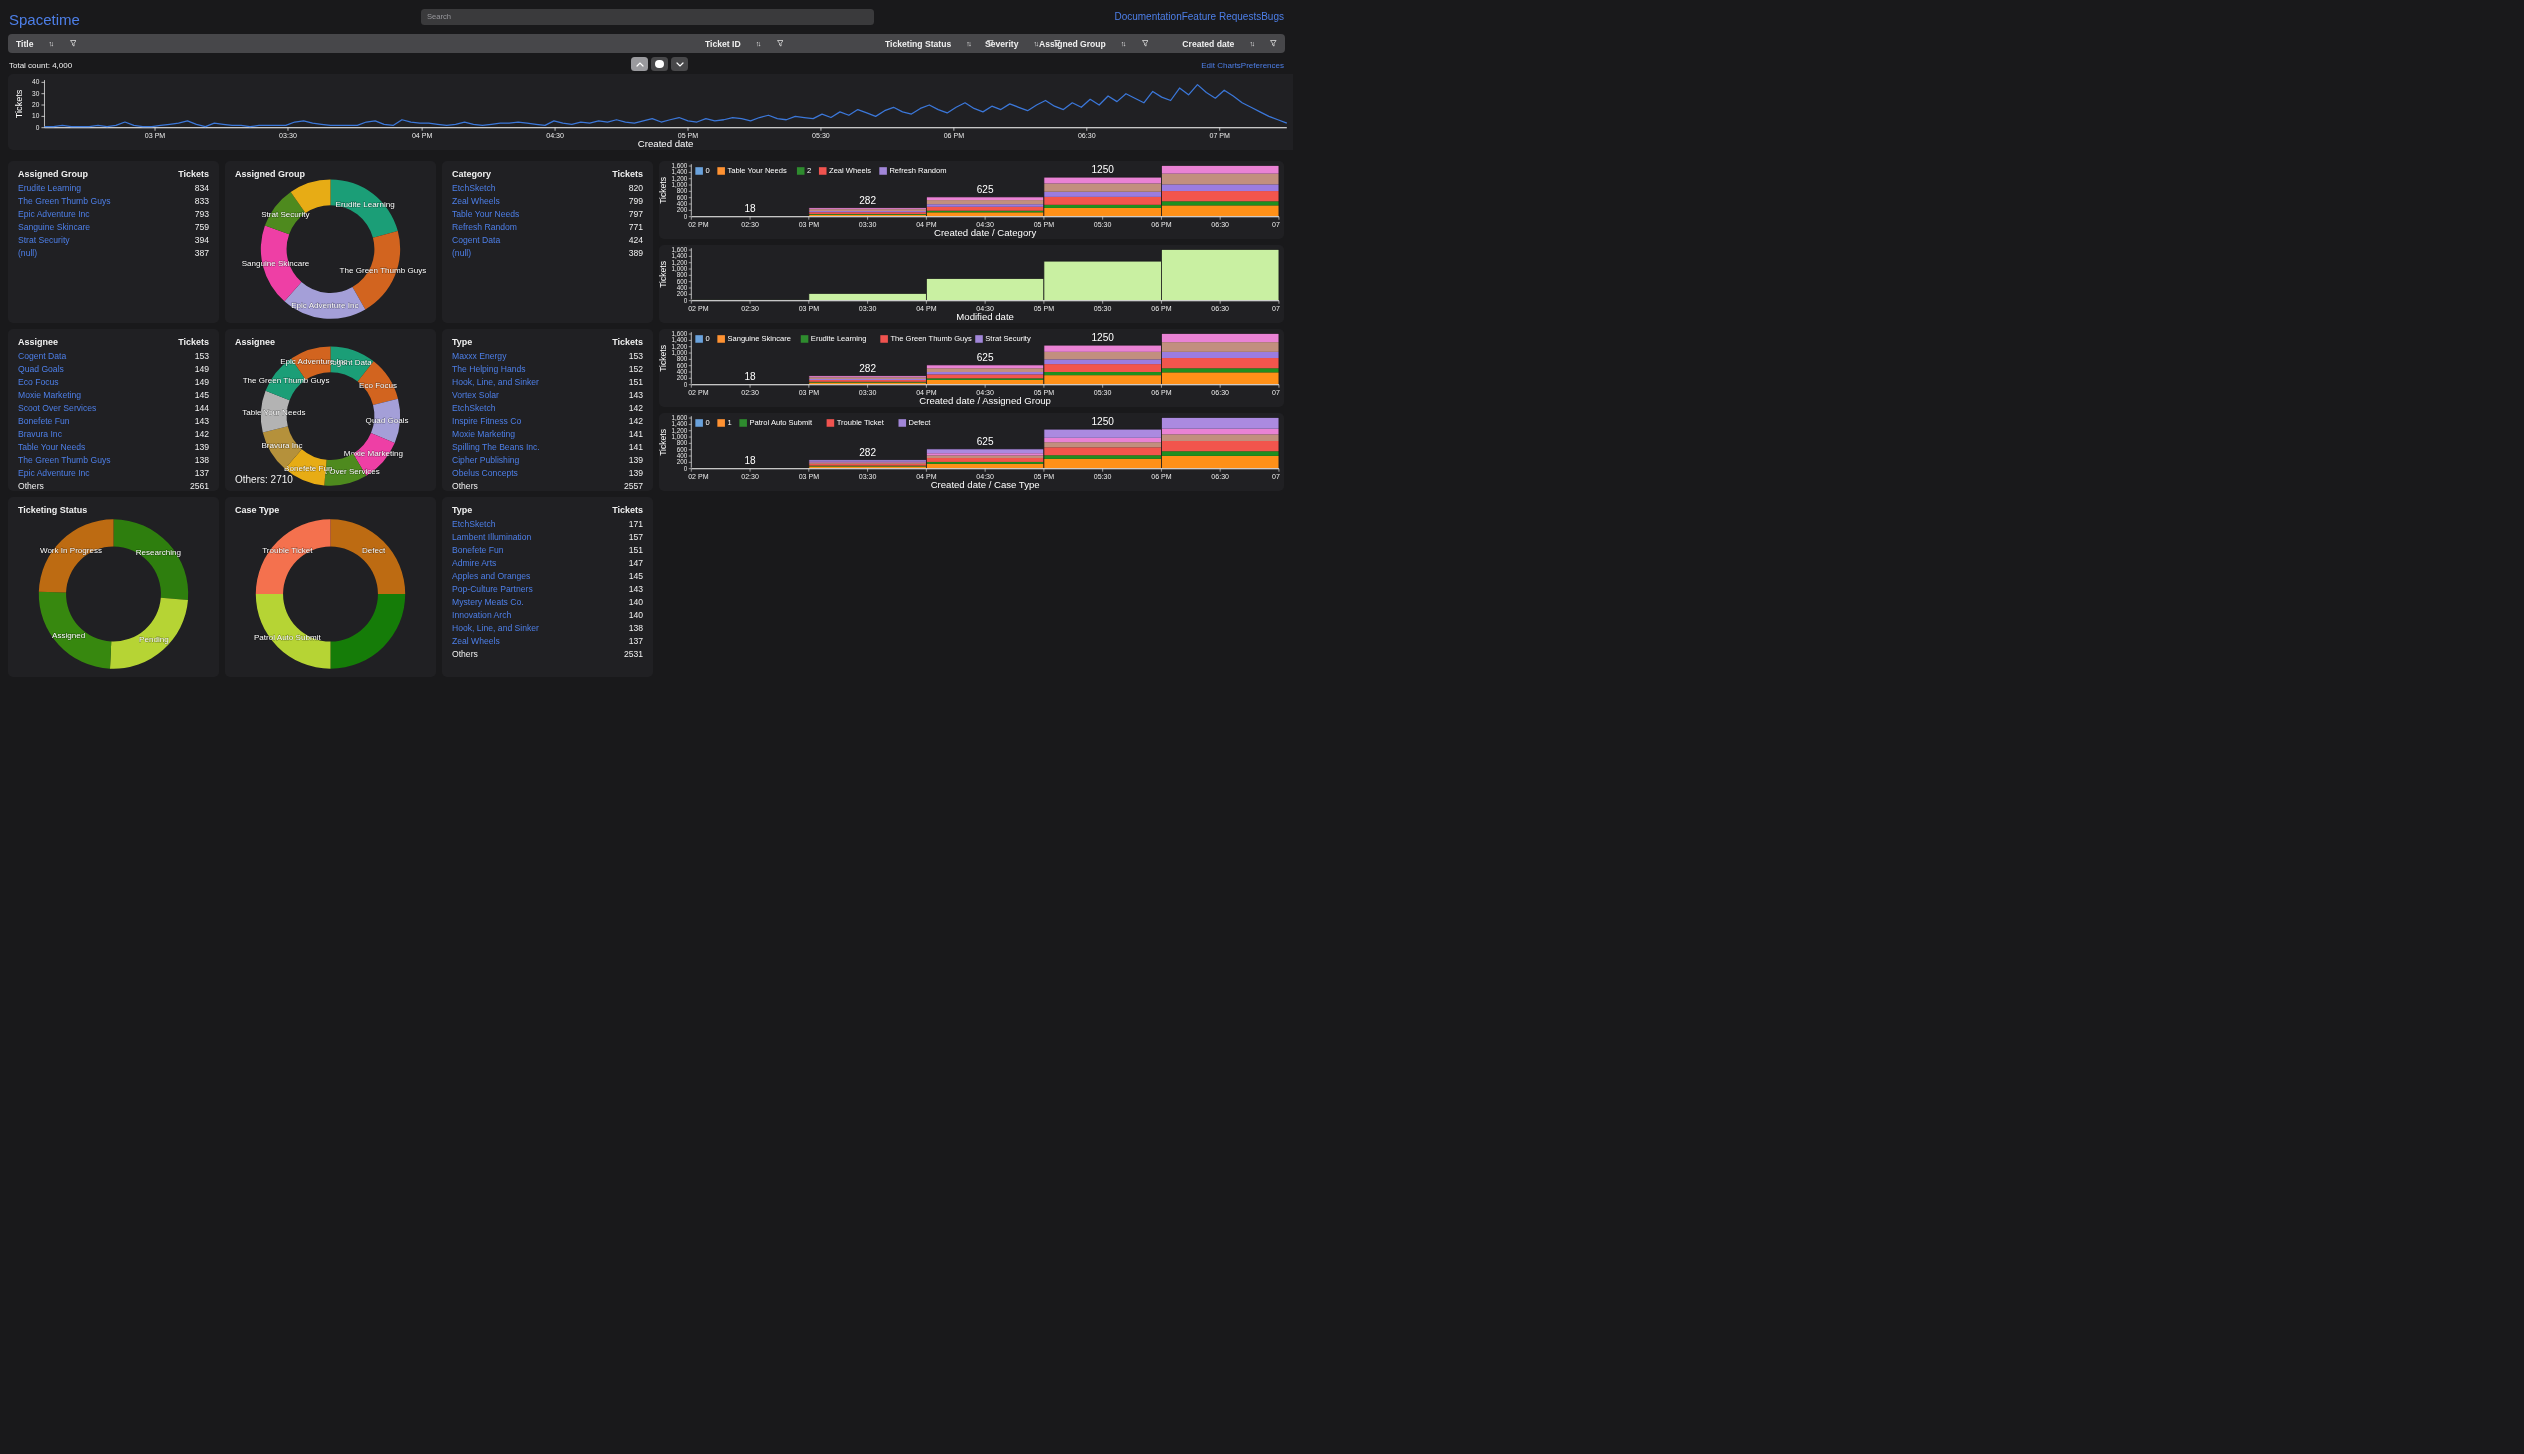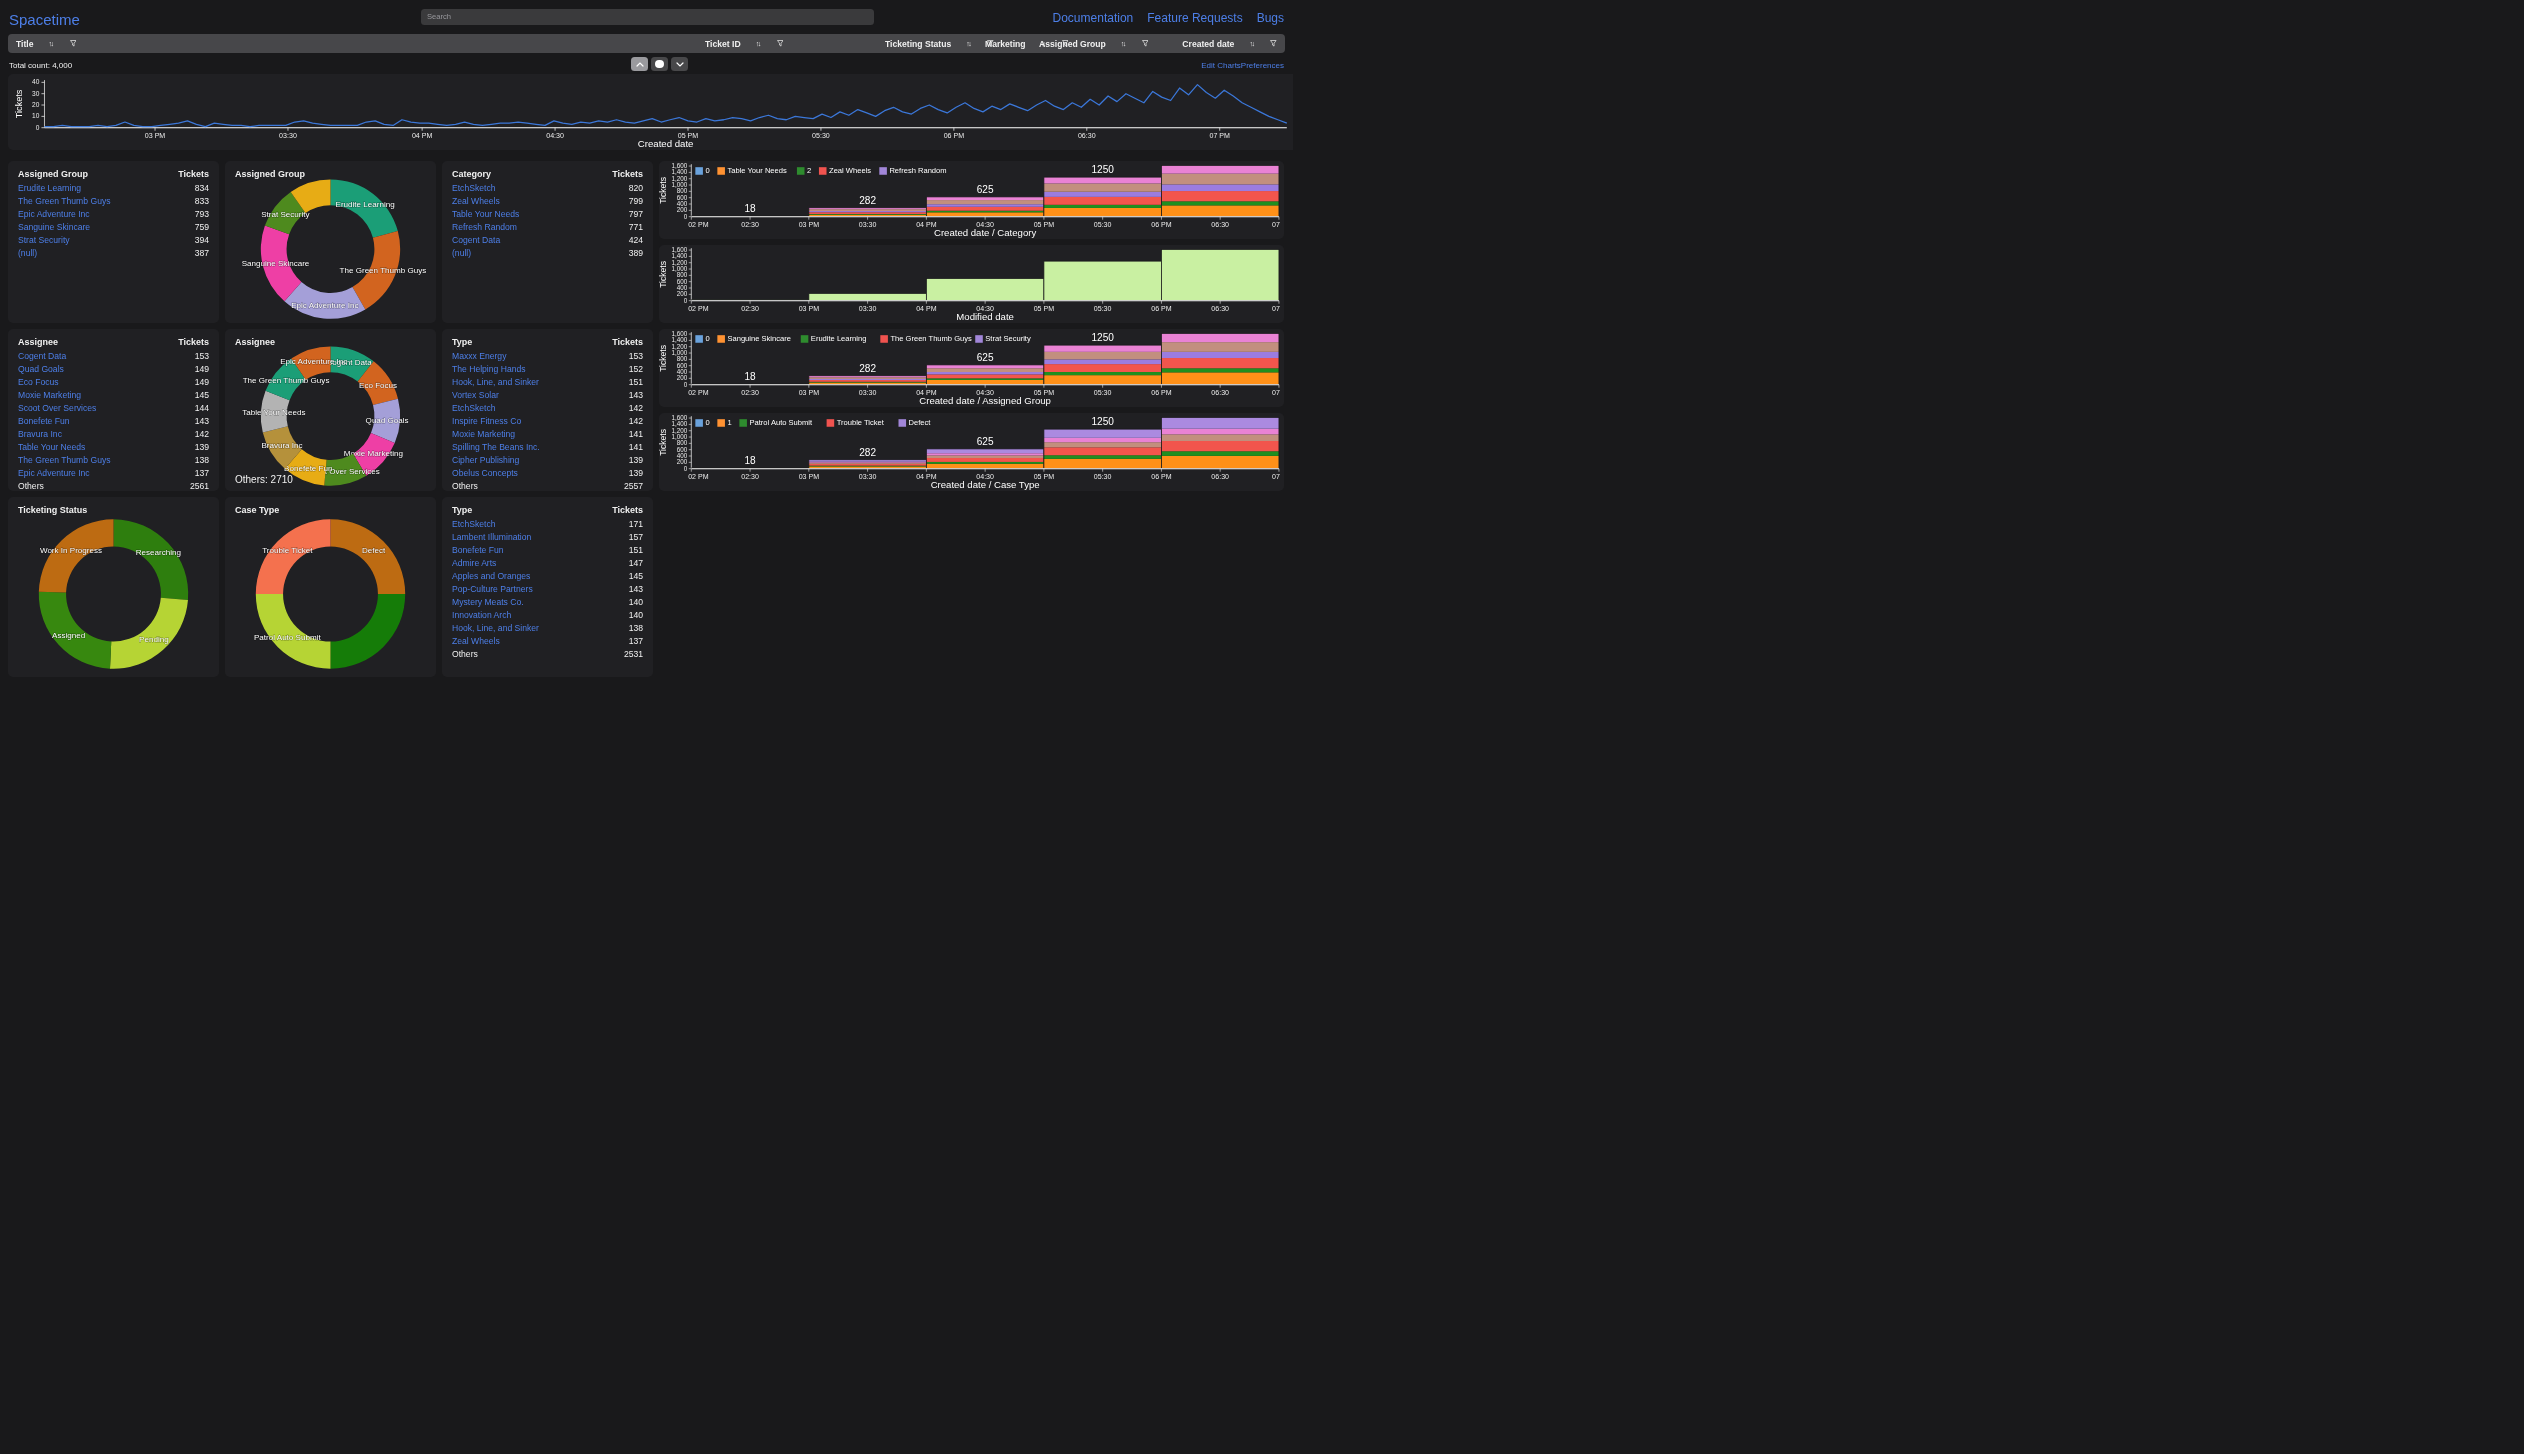--- a/index.html
+++ b/index.html
@@ -9,21 +9,21 @@
     font-family:"Liberation Sans",sans-serif;
   }
   .link{color:#4d7fe8;cursor:pointer}
   
   .topbar{position:absolute;top:0;left:0;right:0;height:32px}
   .brand{position:absolute;left:9px;top:10.6px;font-size:15px}
   .search{position:absolute;left:421px;top:8.6px;width:453px;height:16px;background:#3a3a3c;
     border:none;border-radius:3.5px;color:#e8e8e8;font-size:7.6px;padding:0 6px;box-sizing:border-box;
     font-family:"Liberation Sans",sans-serif}
   .search::placeholder{color:#98989d}
-  .toplinks{position:absolute;right:9px;top:10.6px;display:flex;gap:14px;font-size:12px}
+  .toplinks{position:absolute;right:9px;top:10.6px;display:flex;font-size:10px}
   
   .colhead{position:absolute;top:34px;left:8px;right:8px;height:19px;background:#47474a;border-radius:4px;
     font-size:8.6px;font-weight:bold}
   .col{position:absolute;top:0;height:100%;display:flex;align-items:center;gap:15px;white-space:nowrap}
   .sort{font-size:7px;letter-spacing:-1.5px;font-weight:normal;padding-right:1.5px}
   .funnel{display:inline-block;margin-left:0.5px}
   
   .toolbar{position:absolute;top:57px;left:8px;right:8px;height:17px;font-size:8px}
   .total{position:absolute;left:1px;top:3.5px}
   .pager{position:absolute;left:623px;top:0;display:flex;gap:3px}
@@ -79,21 +79,21 @@
       </svg>
   </div>
   <div class="col" style="left:877px">
     <span>Ticketing Status</span>
     <span class="sort">↑↓</span>
     <svg class="funnel" width="6.6" height="6.6" viewBox="0 0 13 13">
         <path d="M1,1 H12 L8,6.5 V12 L5,10 V6.5 Z" fill="none" stroke="#f0f0f0" stroke-width="1.4"></path>
       </svg>
   </div>
   <div class="col" style="left:977px">
-    <span>Marketing</span>
+    <span>Severity</span>
     <span class="sort">↑↓</span>
     <svg class="funnel" width="6.6" height="6.6" viewBox="0 0 13 13">
         <path d="M1,1 H12 L8,6.5 V12 L5,10 V6.5 Z" fill="none" stroke="#f0f0f0" stroke-width="1.4"></path>
       </svg>
   </div>
   <div class="col" style="left:1031px">
     <span>Assigned Group</span>
     <span class="sort">↑↓</span>
     <svg class="funnel" width="6.6" height="6.6" viewBox="0 0 13 13">
         <path d="M1,1 H12 L8,6.5 V12 L5,10 V6.5 Z" fill="none" stroke="#f0f0f0" stroke-width="1.4"></path>

